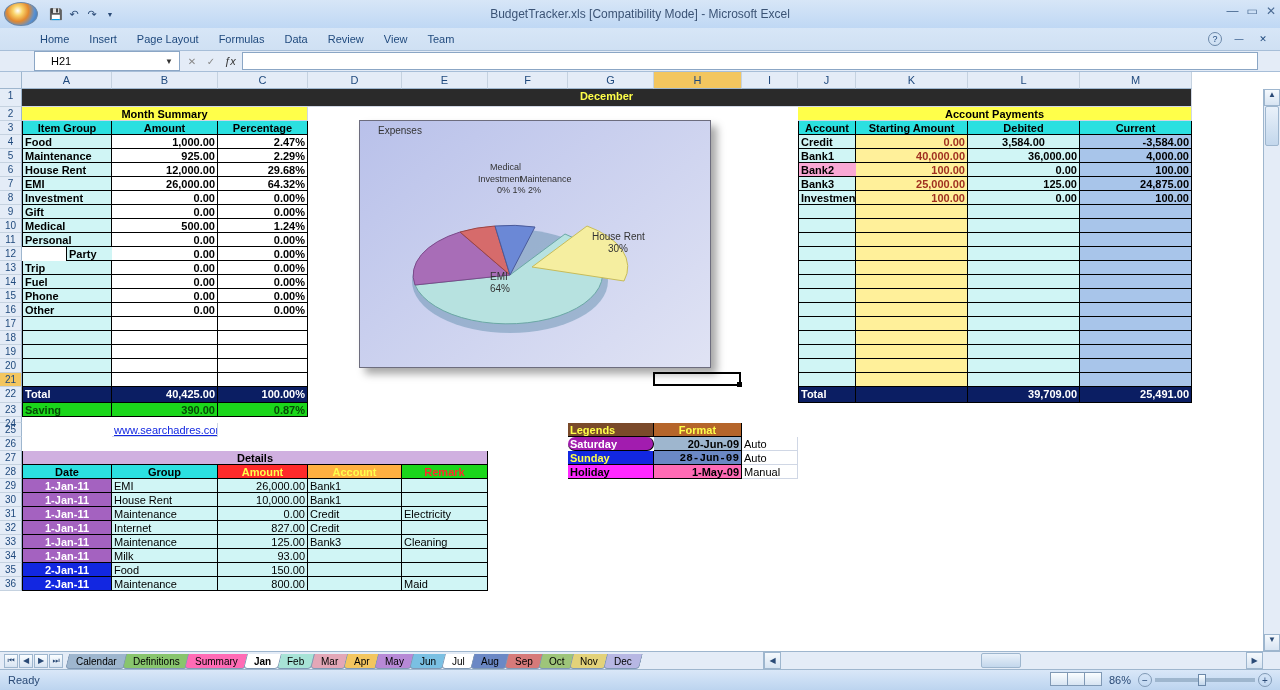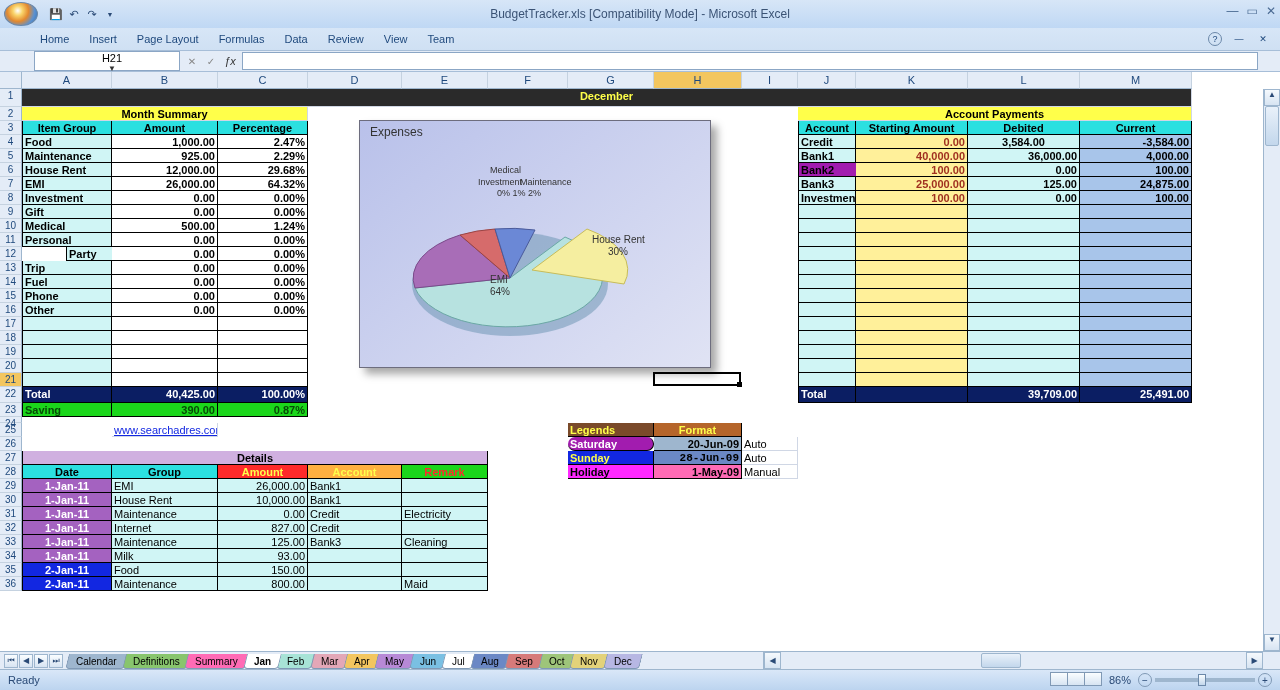--- a/index.html
+++ b/index.html
@@ -15,21 +15,21 @@
 .win-ctrls span { cursor: default; }
 
 
 .ribbon-tabs { height: 22px; background: linear-gradient(#d7e6f7,#cfe0f3); display: flex; align-items: center; padding: 0 40px; gap: 20px; position: relative; }
 .ribbon-tabs span { color: #1f497d; font-size: 11px; cursor: default; }
 .ribbon-right { position: absolute; right: 10px; display: flex; gap: 10px; align-items: center; color: #1f497d; }
 .ribbon-right span { width: 14px; height: 14px; border-radius: 50%; border: 1px solid #6b88a9; display: inline-flex; align-items: center; justify-content: center; font-size: 9px; }
 
 
 .fx-bar { height: 22px; background: #e4ecf7; display: flex; align-items: center; border-top: 1px solid #a7bed8; border-bottom: 1px solid #a7bed8; }
-.name-box { width: 146px; height: 20px; margin-left: 34px; background: #fff; border: 1px solid #8ba6c5; display: flex; align-items: center; padding: 0 6px 0 16px; justify-content: space-between; flex-direction: column; }
+.name-box { width: 146px; height: 20px; margin-left: 34px; background: #fff; border: 1px solid #8ba6c5; display: flex; align-items: center; padding: 0 6px 0 16px; justify-content: space-between; }
 .name-box .dd { font-size: 8px; color: #333; }
 .fx-ctrls { display: flex; align-items: center; gap: 3px; margin: 0 4px; }
 .fx-ctrls span { width: 16px; height: 16px; display: inline-flex; align-items: center; justify-content: center; color: #888; font-size: 10px; }
 .fx-ctrls .fx { font-style: italic; color: #333; font-size: 11px; }
 .formula-input { flex: 1; height: 18px; background: #fff; border: 1px solid #8ba6c5; margin-right: 22px; }
 
 
 .grid-wrap { position: relative; height: 579px; overflow: hidden; background: #fff; }
 .corner { position: absolute; left: 0; top: 0; width: 22px; height: 17px; background: #e4ecf7; border-right: 1px solid #9eb6ce; border-bottom: 1px solid #9eb6ce; }
 .col-headers { position: absolute; left: 22px; top: 0; height: 17px; display: flex; }
@@ -42,21 +42,21 @@
 .cells { position: absolute; left: 22px; top: 17px; }
 .cell { position: absolute; border-right: 1px solid #d0d7e5; border-bottom: 1px solid #d0d7e5; padding: 0 2px; line-height: 14px; font-size: 11px; overflow: hidden; white-space: nowrap; background: #fff; }
 
 .scr-v { position: absolute; right: 0; top: 17px; width: 17px; bottom: 0; background: #e4ecf7; border-left: 1px solid #9eb6ce; }
 .scr-v .btn { height: 17px; background: linear-gradient(#f5f9fd,#d7e4f2); border: 1px solid #9eb6ce; text-align: center; font-size: 8px; color: #2a4a76; }
 .scr-v .thumb { position: absolute; top: 17px; left: 1px; right: 1px; height: 40px; background: linear-gradient(#e9f1fa,#c3d7ec); border: 1px solid #9eb6ce; border-radius: 2px; }
 .scr-v .btn2 { position: absolute; bottom: 0; height: 17px; left: 0; right: 0; background: linear-gradient(#f5f9fd,#d7e4f2); border: 1px solid #9eb6ce; text-align: center; font-size: 8px; color: #2a4a76; }
 
 
 .chart { position: absolute; left: 359px; top: 48px; width: 352px; height: 248px; background: linear-gradient(140deg,#b9c1ea,#e0e3f4); border: 1px solid #6d6d7e; box-shadow: 6px 6px 8px rgba(0,0,0,.35); }
-.chart-title { font-size: 12px; color: #333; padding: 4px 10px; }
+.chart-title { font-size: 10px; color: #333; padding: 4px 18px; }
 
 
 
 
 .sel-cell { position: absolute; border: 2px solid #000; background: transparent; pointer-events: none; }
 .sel-cell:after { content: ""; position: absolute; right: -3px; bottom: -3px; width: 5px; height: 5px; background: #000; }
 
 
 .ws-tabs { height: 18px; background: #e4ecf7; display: flex; align-items: center; border-top: 1px solid #9eb6ce; position: relative; }
 .ws-nav { display: flex; gap: 1px; padding: 0 4px; }
@@ -311,21 +311,21 @@
       <div class="cell" style="left: 946px; top: 32px; width: 112px; height: 14px; background: rgb(43, 224, 224); font-weight: bold; text-align: center; border-right: 1px solid rgb(0, 0, 0); border-bottom: 1px solid rgb(0, 0, 0);">Debited</div>
       <div class="cell" style="left: 1058px; top: 32px; width: 112px; height: 14px; background: rgb(43, 224, 224); font-weight: bold; text-align: center; border-right: 1px solid rgb(0, 0, 0); border-bottom: 1px solid rgb(0, 0, 0);">Current</div>
       <div class="cell" style="left: 776px; top: 46px; width: 58px; height: 14px; background: rgb(208, 245, 245); font-weight: bold; border-left: 1px solid rgb(0, 0, 0); border-right: 1px solid rgb(0, 0, 0); border-bottom: 1px solid rgb(0, 0, 0);">Credit</div>
       <div class="cell" style="left: 834px; top: 46px; width: 112px; height: 14px; background: rgb(255, 240, 154); color: rgb(160, 48, 32); font-weight: bold; text-align: right; border-right: 1px solid rgb(0, 0, 0); border-bottom: 1px solid rgb(0, 0, 0);">0.00</div>
       <div class="cell" style="left: 946px; top: 46px; width: 112px; height: 14px; background: rgb(208, 245, 245); font-weight: bold; text-align: center; border-right: 1px solid rgb(0, 0, 0); border-bottom: 1px solid rgb(0, 0, 0);">3,584.00</div>
       <div class="cell" style="left: 1058px; top: 46px; width: 112px; height: 14px; background: rgb(168, 197, 234); font-weight: bold; text-align: right; border-right: 1px solid rgb(0, 0, 0); border-bottom: 1px solid rgb(0, 0, 0);">-3,584.00</div>
       <div class="cell" style="left: 776px; top: 60px; width: 58px; height: 14px; background: rgb(208, 245, 245); font-weight: bold; border-left: 1px solid rgb(0, 0, 0); border-right: 1px solid rgb(0, 0, 0); border-bottom: 1px solid rgb(0, 0, 0);">Bank1</div>
       <div class="cell" style="left: 834px; top: 60px; width: 112px; height: 14px; background: rgb(255, 240, 154); color: rgb(160, 48, 32); font-weight: bold; text-align: right; border-right: 1px solid rgb(0, 0, 0); border-bottom: 1px solid rgb(0, 0, 0);">40,000.00</div>
       <div class="cell" style="left: 946px; top: 60px; width: 112px; height: 14px; background: rgb(208, 245, 245); font-weight: bold; text-align: right; border-right: 1px solid rgb(0, 0, 0); border-bottom: 1px solid rgb(0, 0, 0);">36,000.00</div>
       <div class="cell" style="left: 1058px; top: 60px; width: 112px; height: 14px; background: rgb(168, 197, 234); font-weight: bold; text-align: right; border-right: 1px solid rgb(0, 0, 0); border-bottom: 1px solid rgb(0, 0, 0);">4,000.00</div>
-      <div class="cell" style="left: 776px; top: 74px; width: 74px; height: 14px; background: #a21caf; font-weight: bold; border-left: 1px solid rgb(0, 0, 0); border-right: 1px solid rgb(0, 0, 0); border-bottom: 1px solid rgb(0, 0, 0);">Bank2</div>
+      <div class="cell" style="left: 776px; top: 74px; width: 74px; height: 14px; background: #f9a8d4; font-weight: bold; border-left: 1px solid rgb(0, 0, 0); border-right: 1px solid rgb(0, 0, 0); border-bottom: 1px solid rgb(0, 0, 0);">Bank2</div>
       <div class="cell" style="left: 834px; top: 74px; width: 112px; height: 14px; background: rgb(255, 240, 154); color: rgb(160, 48, 32); font-weight: bold; text-align: right; border-right: 1px solid rgb(0, 0, 0); border-bottom: 1px solid rgb(0, 0, 0);">100.00</div>
       <div class="cell" style="left: 946px; top: 74px; width: 112px; height: 14px; background: rgb(208, 245, 245); font-weight: bold; text-align: right; border-right: 1px solid rgb(0, 0, 0); border-bottom: 1px solid rgb(0, 0, 0);">0.00</div>
       <div class="cell" style="left: 1058px; top: 74px; width: 112px; height: 14px; background: rgb(168, 197, 234); font-weight: bold; text-align: right; border-right: 1px solid rgb(0, 0, 0); border-bottom: 1px solid rgb(0, 0, 0);">100.00</div>
       <div class="cell" style="left: 776px; top: 88px; width: 58px; height: 14px; background: rgb(208, 245, 245); font-weight: bold; border-left: 1px solid rgb(0, 0, 0); border-right: 1px solid rgb(0, 0, 0); border-bottom: 1px solid rgb(0, 0, 0);">Bank3</div>
       <div class="cell" style="left: 834px; top: 88px; width: 112px; height: 14px; background: rgb(255, 240, 154); color: rgb(160, 48, 32); font-weight: bold; text-align: right; border-right: 1px solid rgb(0, 0, 0); border-bottom: 1px solid rgb(0, 0, 0);">25,000.00</div>
       <div class="cell" style="left: 946px; top: 88px; width: 112px; height: 14px; background: rgb(208, 245, 245); font-weight: bold; text-align: right; border-right: 1px solid rgb(0, 0, 0); border-bottom: 1px solid rgb(0, 0, 0);">125.00</div>
       <div class="cell" style="left: 1058px; top: 88px; width: 112px; height: 14px; background: rgb(168, 197, 234); font-weight: bold; text-align: right; border-right: 1px solid rgb(0, 0, 0); border-bottom: 1px solid rgb(0, 0, 0);">24,875.00</div>
       <div class="cell" style="left: 776px; top: 102px; width: 58px; height: 14px; background: rgb(208, 245, 245); font-weight: bold; border-left: 1px solid rgb(0, 0, 0); border-right: 1px solid rgb(0, 0, 0); border-bottom: 1px solid rgb(0, 0, 0);">Investment</div>
       <div class="cell" style="left: 834px; top: 102px; width: 112px; height: 14px; background: rgb(255, 240, 154); color: rgb(160, 48, 32); font-weight: bold; text-align: right; border-right: 1px solid rgb(0, 0, 0); border-bottom: 1px solid rgb(0, 0, 0);">100.00</div>
       <div class="cell" style="left: 946px; top: 102px; width: 112px; height: 14px; background: rgb(208, 245, 245); font-weight: bold; text-align: right; border-right: 1px solid rgb(0, 0, 0); border-bottom: 1px solid rgb(0, 0, 0);">0.00</div>

